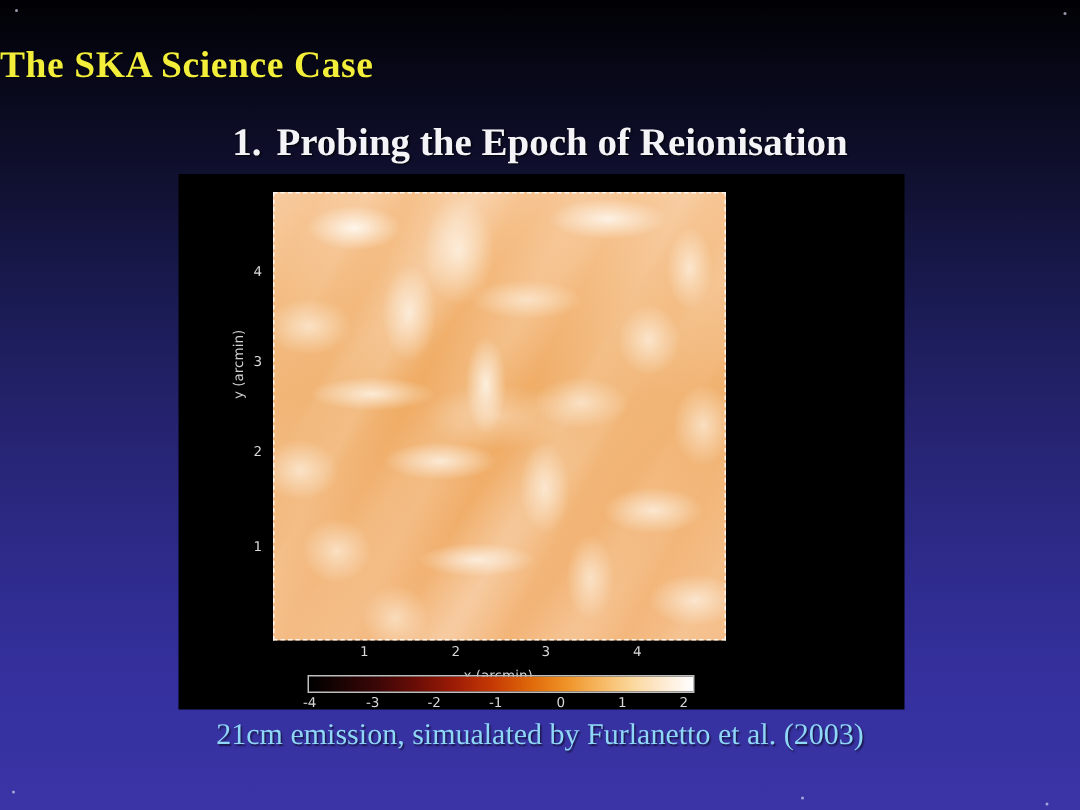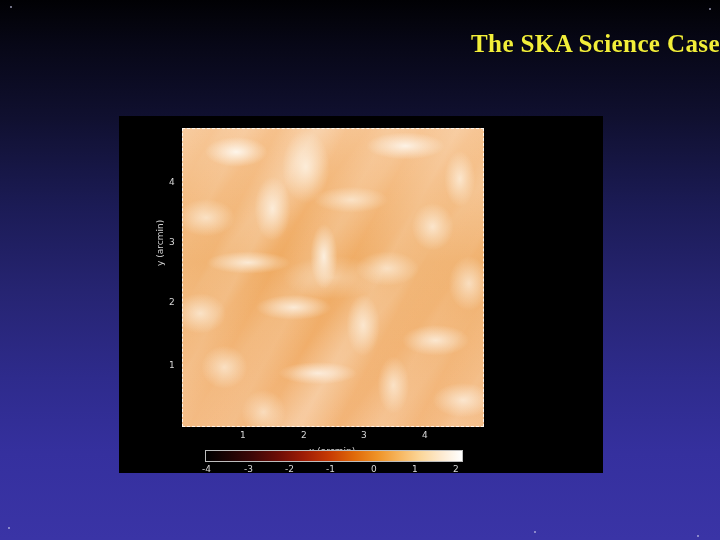--- a/index.html
+++ b/index.html
@@ -32,21 +32,21 @@
     background: #c9c9e8;
     border-radius: 50%;
     opacity: .75;
   }
 
   #slide-title {
     position: absolute;
     left: 0;
     top: 30px;
     width: 720px;
-    text-align: right;
+    text-align: left;
     color: #f2ee3a;
     font-size: 25px;
     font-weight: bold;
     font-family: "Liberation Serif", serif;
     letter-spacing: .4px;
     text-shadow: 0 0 1px rgba(0,0,0,.9);
   }
 
   #slide-subtitle {
     position: absolute;
@@ -219,20 +219,23 @@
 <div id="slide">
 
   <div class="speck" style="left:10px;  top:6px;"></div>
   <div class="speck" style="left:709px; top:8px;"></div>
   <div class="speck" style="left:8px;   top:527px;"></div>
   <div class="speck" style="left:534px; top:531px;"></div>
   <div class="speck" style="left:697px; top:535px;"></div>
 
   <div id="slide-title">The SKA Science Case</div>
 
+  <div id="slide-subtitle">
+    <span class="num">1.</span><span>Probing the Epoch of Reionisation</span>
+  </div>
 
   <div id="figure-panel">
 
 
     <div id="plot-box">
       <div id="plot-image"></div>
     </div>
     <div id="plot-frame"></div>
 
     <div class="tick-label" style="left:50px; top:61px;">4</div>
@@ -254,14 +257,15 @@
       <div class="tick-label" style="left:39px;">-3</div>
       <div class="tick-label" style="left:80px;">-2</div>
       <div class="tick-label" style="left:121px;">-1</div>
       <div class="tick-label" style="left:166px;">0</div>
       <div class="tick-label" style="left:207px;">1</div>
       <div class="tick-label" style="left:248px;">2</div>
     </div>
 
   </div>
 
+  <div id="slide-caption">21cm emission, simualated by Furlanetto et al. (2003)</div>
 
 </div>
 
 </body></html>

